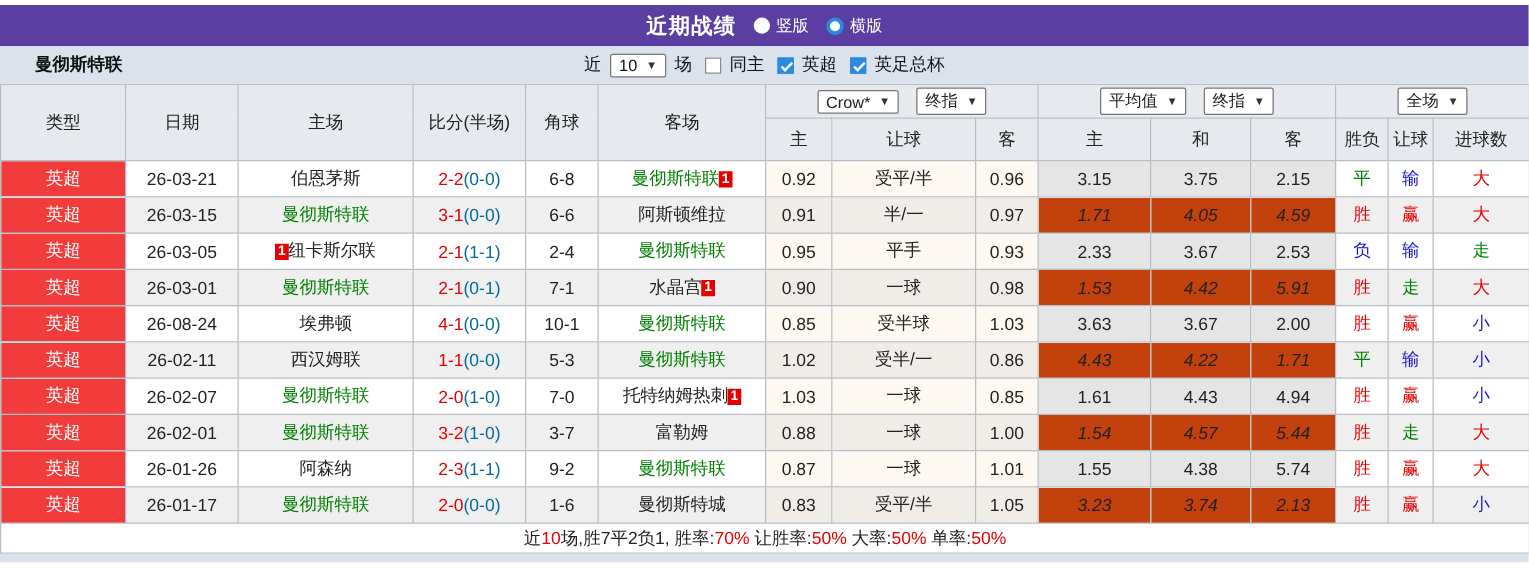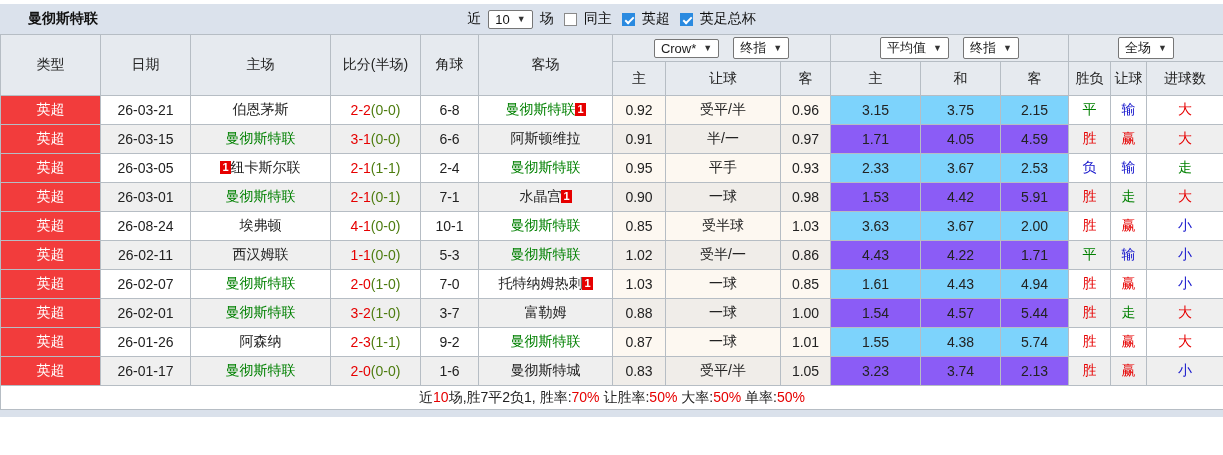--- a/index.html
+++ b/index.html
@@ -46,44 +46,55 @@
   table { border-collapse: collapse; table-layout: fixed; width: 1223px; font-size: 14px; color: #222; }
   th, td { border: 1px solid #b6bdc4; text-align: center; overflow: hidden; white-space: nowrap; }
   thead th { background: #e6eaef; font-weight: normal; color: #222; text-align: center; }
   thead tr.hr1 th { height: 27px; }
   thead tr.hr2 th { height: 34px; }
   tbody td { height: 29px; }
   tr.w td { background: #fff; }
   tr.g td { background: #efefef; }
   tr.w td.as { background: #fdf8f1; }
   tr.g td.as { background: #f0ede9; }
-  tr.w td.eu { background: #7dd3fc; }
-  tr.g td.eu { background: #8b5cf6; }
+  tr.w td.eu { background: #e5e5e5; }
+  tr.g td.eu { background: #c2410c; font-style: italic; }
   td.type, tr.w td.type, tr.g td.type { background: #f23c3c; color: #fff; }
   .ft { color: #e60000; }
-  .ht { color: #4d7c0f; }
+  .ht { color: #0369a1; }
   .tg { color: #008000; }
   .tc-r { color: #e60000; }
   .tc-g { color: #008000; }
   .tc-b { color: #1515cc; }
   .badge {
     display: inline-block; background: #e60000; color: #fff; font-size: 11px;
     line-height: 13px; padding: 0 2px; font-weight: bold; vertical-align: 1px;
   }
   .sel-wrap { display: flex; align-items: center; justify-content: center; gap: 8px; }
   tfoot td { height: 24px; background: #fff; font-size: 14px; }
   .bottom-strip { height: 7px; background: #dae1eb; }
 </style>
 </head>
 <body>
 
 <div class="page">
 
   <div class="top-gap"></div>
 
+  <div class="title-bar">
+    <span class="title">近期战绩</span>
+    <span class="radio-group">
+      <span class="radio"></span>
+      <span>竖版</span>
+    </span>
+    <span class="radio-group">
+      <span class="radio sel"></span>
+      <span>横版</span>
+    </span>
+  </div>
 
   <div class="filter-bar">
     <span class="team-name">曼彻斯特联</span>
     <span class="filter-center">
       <span>近</span>
       <span class="mini-select">
         <span>10</span>
         <span class="arrow">▼</span>
       </span>
       <span>场</span>

